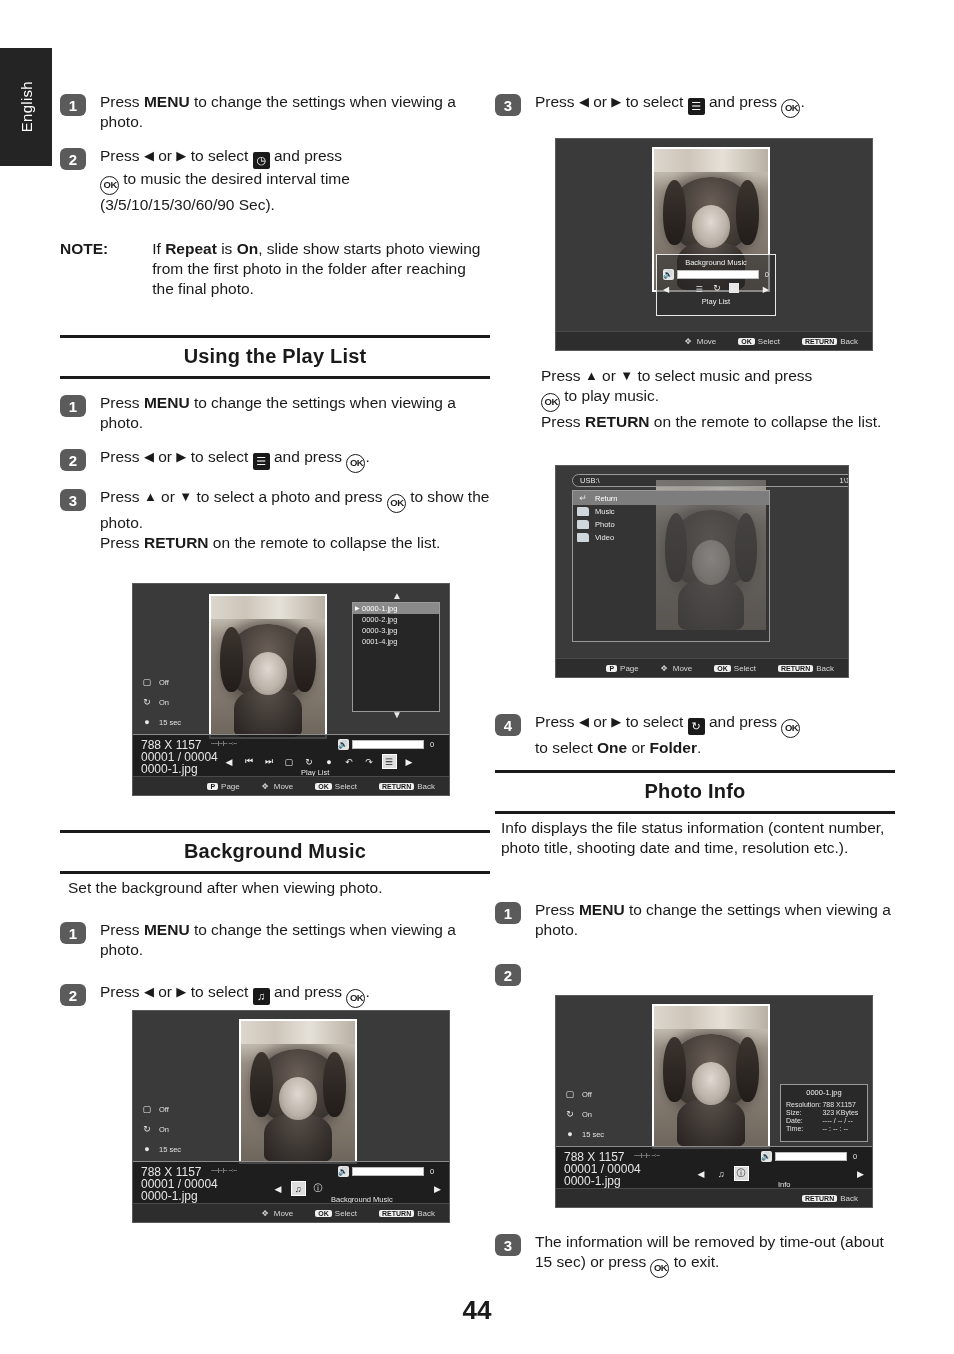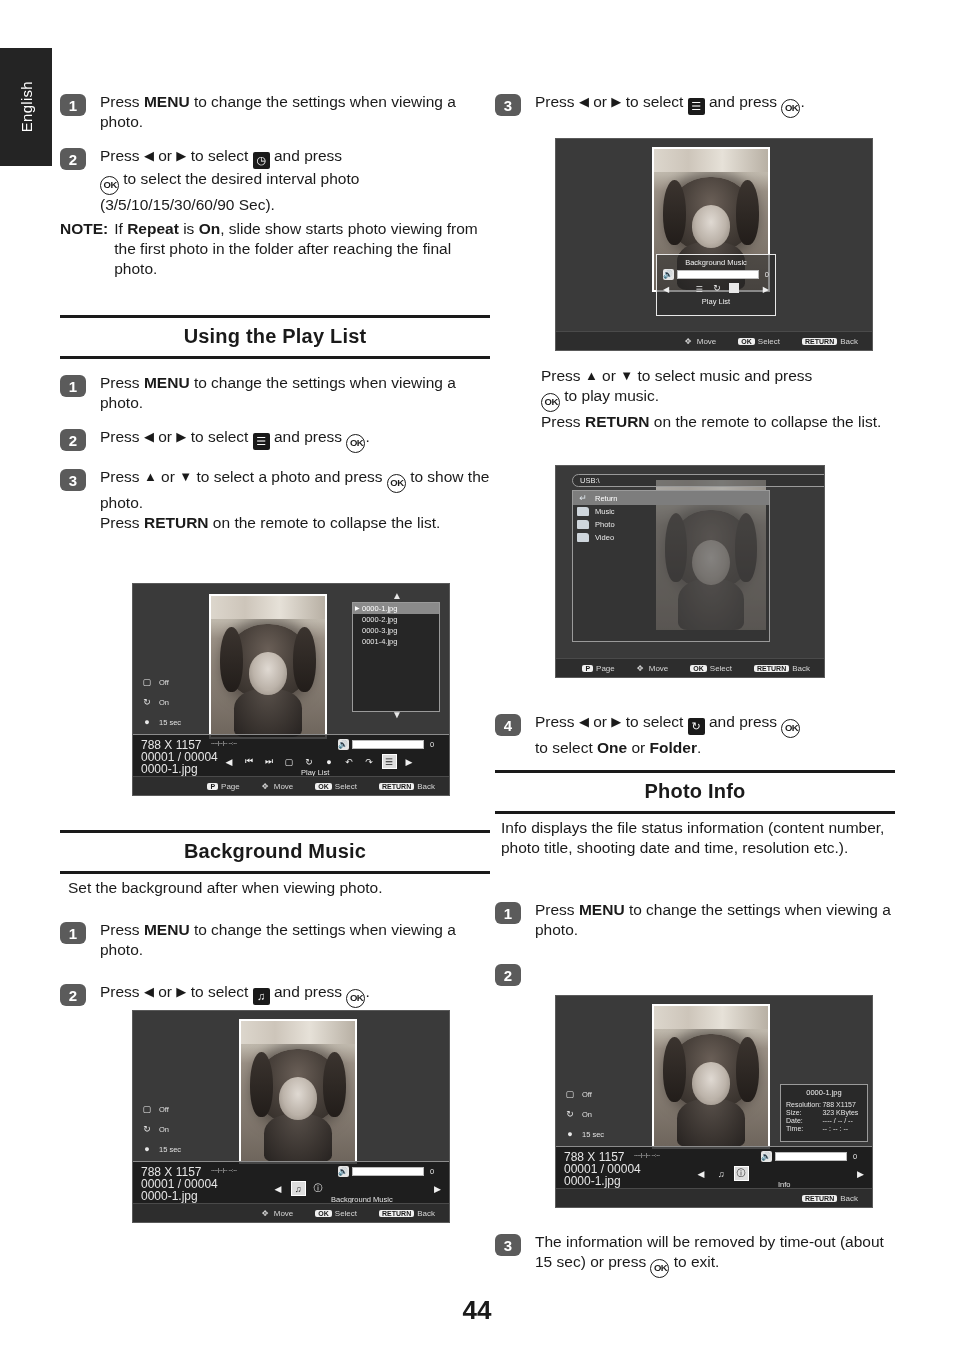--- a/index.html
+++ b/index.html
@@ -51,21 +51,21 @@
     width:26px; height:22px;
     border-radius:6px;
     background:#5b5b5b;
     color:#ffffff;
     font-size:15px; font-weight:bold;
     display:flex; align-items:center; justify-content:center;
     margin-right:14px; margin-top:2px;
   }
   .step .body { font-size:15.5px; line-height:20px; }
   .para { font-size:15.5px; line-height:20px; }
-  .note { font-size:15.5px; line-height:20px; margin-top:4px; display:flex; }
+  .note { font-size:15.5px; line-height:20px; margin-top:24px; display:flex;gap:38px; }
   .note .nlabel { font-weight:bold; margin-right:6px; flex:0 0 auto; }
 
   b { font-weight:bold; }
 
   
   .ok-btn {
     display:inline-block;
     border:1.6px solid #1a1a1a;
     border-radius:50%;
     font-size:9.5px; font-weight:bold;
@@ -303,21 +303,21 @@
     <div class="num">1</div>
     <div class="body">
       <span>Press </span><b>MENU</b><span> to change the settings when viewing a photo.</span>
     </div>
   </div>
 
   <div class="step">
     <div class="num">2</div>
     <div class="body">
       <span>Press </span><span class="arw">◀</span><span> or </span><span class="arw">▶</span><span> to select </span><span class="inline-icon">◷</span><span> and press </span><br>
-      <span class="ok-btn">OK</span><span> to select the desired interval photo</span><br>
+      <span class="ok-btn">OK</span><span> to music the desired interval time</span><br>
       <span>(3/5/10/15/30/60/90 Sec).</span>
     </div>
   </div>
 
   <div class="note">
     <span class="nlabel">NOTE:</span>
     <span><span>If </span><b>Repeat</b><span> is </span><b>On</b><span>, slide show starts photo viewing from the first photo in the folder after reaching the final photo.</span></span>
   </div>
 
   <div class="sect-head" style="margin-top:36px">Using the Play List</div>
@@ -561,21 +561,21 @@
         </div>
     </div>
   </div>
 
   <div class="para" style="position:absolute;left:46px;top:288px;width:375px">
     <span>Press </span><span class="arw">▲</span><span> or </span><span class="arw">▼</span><span> to select music and press</span><br>
     <span class="ok-btn">OK</span><span> to play music.</span><br>
     <span>Press </span><b>RETURN</b><span> on the remote to collapse the list.</span>
   </div>
 
-  <div class="tv" style="position:absolute;left:60px;top:387px;width:270px;height:213px">
+  <div class="tv" style="position:absolute;left:60px;top:387px;width:294px;height:213px">
     <div class="tv-photo" style="left:100px;top:14px;width:110px;height:150px;background:rgba(255,255,255,.28);padding:0">
       <div class="dogimg" style="opacity:.55">
         <div class="dog-top"></div>
           <div class="dog-ear-l"></div>
           <div class="dog-ear-r"></div>
           <div class="dog-body"></div>
       </div>
     </div>
 
     <div class="usb-head" style="left:16px;top:8px;width:286px;height:13px">

